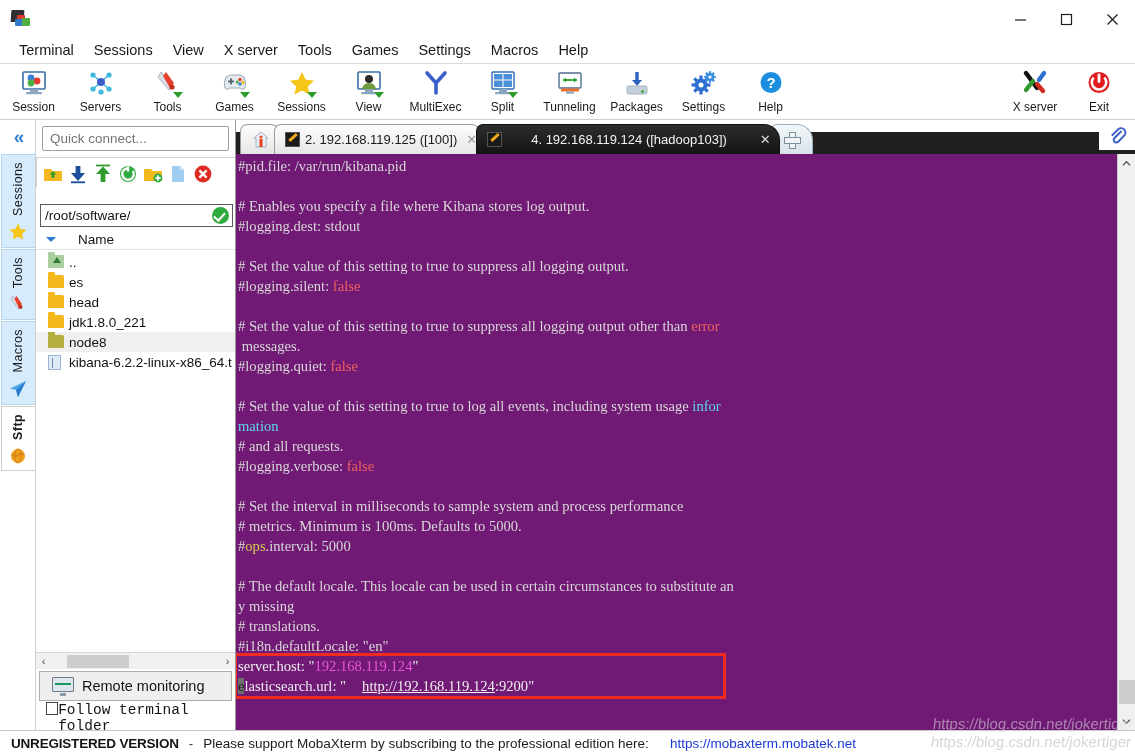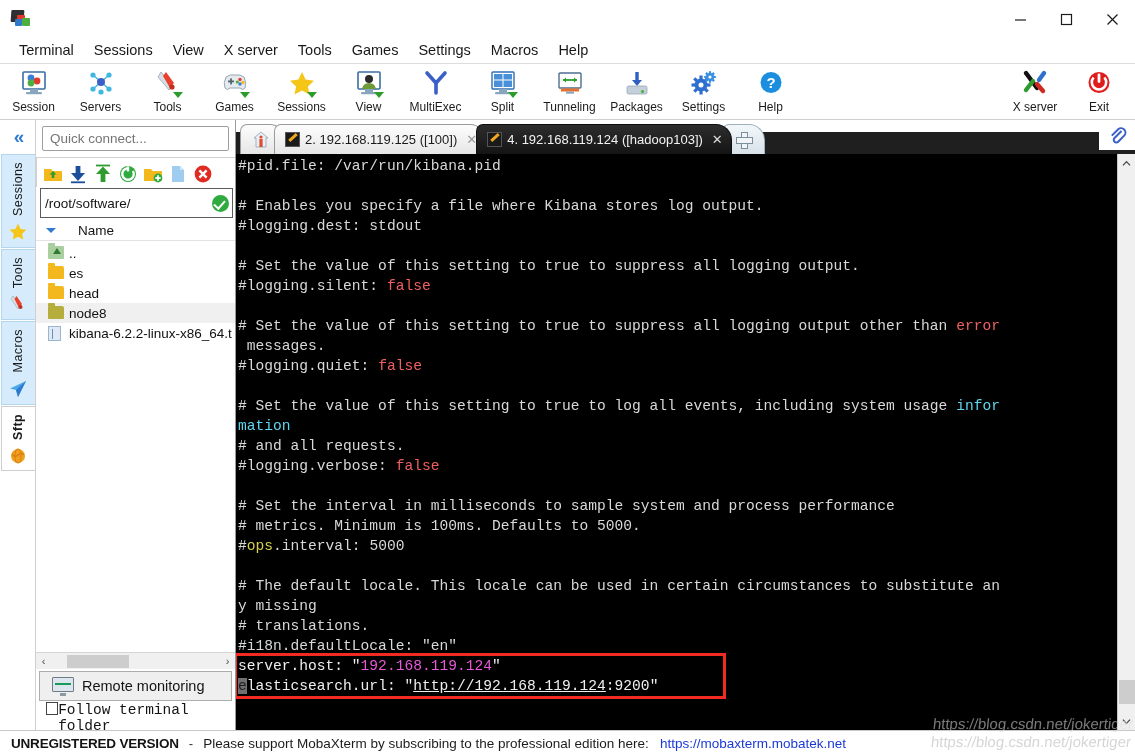--- a/index.html
+++ b/index.html
@@ -225,23 +225,23 @@
     gap: 5px;
     padding: 2px 4px 0 6px;
     background: #ffffff;
     border-top: 1px solid #d0d0d0;
     border-left: 1px solid #d0d0d0;
   }
   .sf-ico { width:20px; height:20px; position:relative; }
   .path-row {
     display: flex;
     align-items: center;
-    margin: 1px 2px 0 4px;
+    margin: 17px 2px 0 4px;
     border: 1px solid #5b5b5b;
-    height: 30px;
+    height: 23px;
     background: #fff;
   }
   .path-text {
     flex: 1;
     font-size: 13.5px;
     color: #141414;
     padding-left: 4px;
     white-space: nowrap;
     overflow: hidden;
   }
@@ -402,20 +402,21 @@
     background: linear-gradient(#fdfdfd, #e6e6e6);
     z-index: 2;
     white-space: nowrap;
   }
   .tab.home { padding: 0 14px 0 12px; border-radius: 7px 14px 0 0; }
   .tab.active {
     background: linear-gradient(#2d2d2d, #141414);
     border-color: #0d0d0d;
     color: #f2f2f2;
     z-index: 5;
+    gap: 24px;
   }
   .tab.inactive2 { z-index: 3; }
   .tab.newtab {
     background: linear-gradient(#f3f7fa, #d8e2ea);
     border-color: #9cb0bf;
     padding: 0 13px;
     z-index: 1;
   }
   .tab-ico-home { width:16px;height:18px;position:relative; }
   .tab-ico-pencil {
@@ -448,38 +449,38 @@
   .plus-glyph::after  { left:0px; top:5px; width:15px; height:5px; }
 
   .term-wrap {
     flex: 1;
     display: flex;
     min-height: 0;
     background: #1f1f1f;
   }
   .terminal {
     flex: 1;
-    background: #000000;
+    background: #701a75;
     color: #d8d8d8;
-    font-family: Liberation Mono, monospace;
+    font-family: Liberation Serif, serif;
     font-size: 14.6px;
     line-height: 20px;
     padding: 2px 0 0 2px;
     white-space: pre;
     overflow: hidden;
     position: relative;
     min-width: 0;
   }
   .t-cmt  { color: #d8d8d8; }
   .t-red  { color: #f06060; }
   .t-cyan { color: #5fd7ef; }
   .t-yellow { color: #d7d14a; }
   .t-magenta { color: #e858d8; }
   .t-white { color: #efefef; }
-  .t-link { color: #efefef; text-decoration: underline; }
+  .t-link { color: #efefef; text-decoration: underline; margin-left: 16px; }
   .cursor-blk {
     background: #707070;
     color: #1f1f1f;
   }
 
   .hl-box {
     position: absolute;
     border: 3px solid #f22b22;
     pointer-events: none;
   }
@@ -530,21 +531,21 @@
     position: relative;
   }
   .sb-unreg {
     font-size: 13.5px;
     font-weight: bold;
     color: #141414;
     letter-spacing: -0.2px;
   }
   .sb-dash { font-size: 13px; color:#333; padding: 0 4px; }
   .sb-text { font-size: 13.5px; color: #1c1c1c; }
-  .sb-link { font-size: 13.5px; color: #1a39d6; margin-left: 5px; }
+  .sb-link { font-size: 13.5px; color: #1a39d6; margin-left: 15px; }
   .watermark {
     position: absolute;
     right: 4px;
     bottom: 6px;
     font-size: 15px;
     color: #d6d6d6;
     font-family: "Liberation Sans", sans-serif;
     transform: skewX(-6deg);
     pointer-events: none;
     white-space: nowrap;
@@ -927,20 +928,26 @@
               <div class="folder-ico"></div>
             </div>
           <span>es</span>
         </div>
         <div class="file-row">
           <div class="f-ico">
               <div class="folder-ico"></div>
             </div>
           <span>head</span>
         </div>
+        <div class="file-row">
+          <div class="f-ico">
+              <div class="folder-ico"></div>
+            </div>
+          <span>jdk1.8.0_221</span>
+        </div>
         <div class="file-row selected">
           <div class="f-ico">
               <div class="folder-ico olive"></div>
             </div>
           <span>node8</span>
         </div>
         <div class="file-row">
           <div class="f-ico">
               <div class="doc-ico"></div>
             </div>

